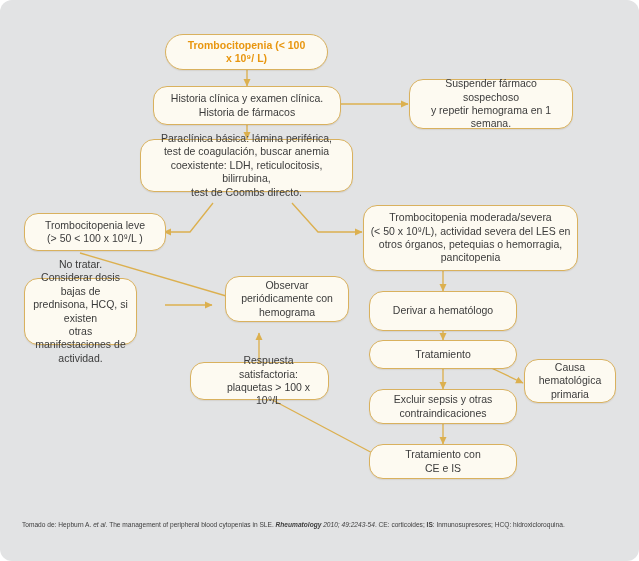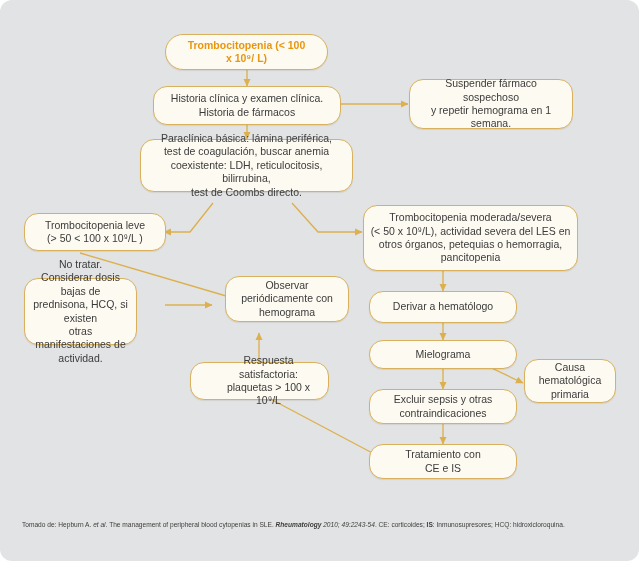--- a/index.html
+++ b/index.html
@@ -141,26 +141,26 @@
 otras   manifestaciones de
 actividad.</span>
   </div>
 
   <div class="node" style="left:213px;top:276px;width:124px;height:46px;margin-left:12px;">
     <span>Observar
 periódicamente con
 hemograma</span>
   </div>
 
-  <div class="node" style="left:369px;top:291px;width:148px;height:32px;">
+  <div class="node" style="left:369px;top:291px;width:148px;height:40px;">
     <span>Derivar a hematólogo</span>
   </div>
 
   <div class="node" style="left:369px;top:340px;width:148px;height:29px;">
-    <span>Mielograma</span>
+    <span>Tratamiento</span>
   </div>
 
   <div class="node" style="left:524px;top:359px;width:92px;height:44px;">
     <span>Causa
 hematológica
 primaria</span>
   </div>
 
   <div class="node" style="left:190px;top:362px;width:139px;height:38px;padding-left:24px;">
     <span>Respuesta satisfactoria:

